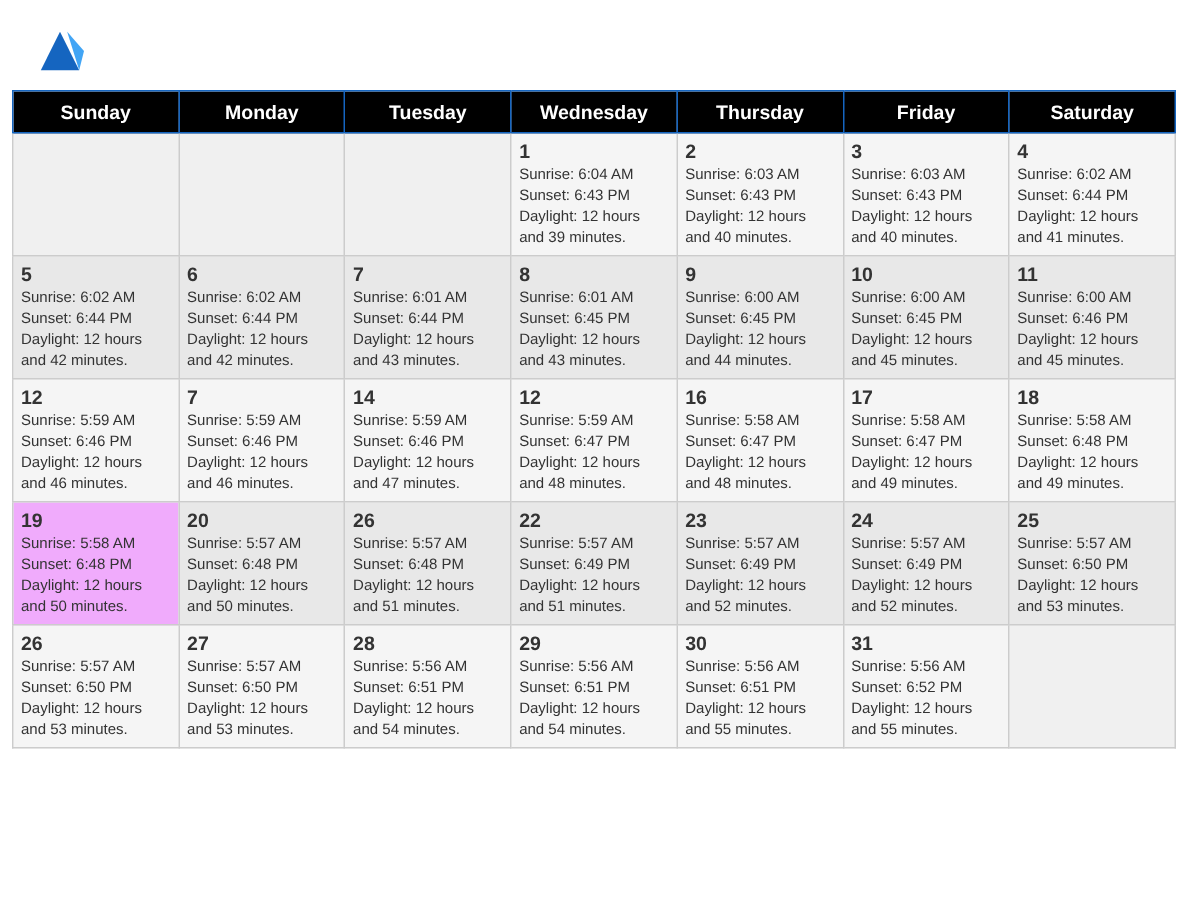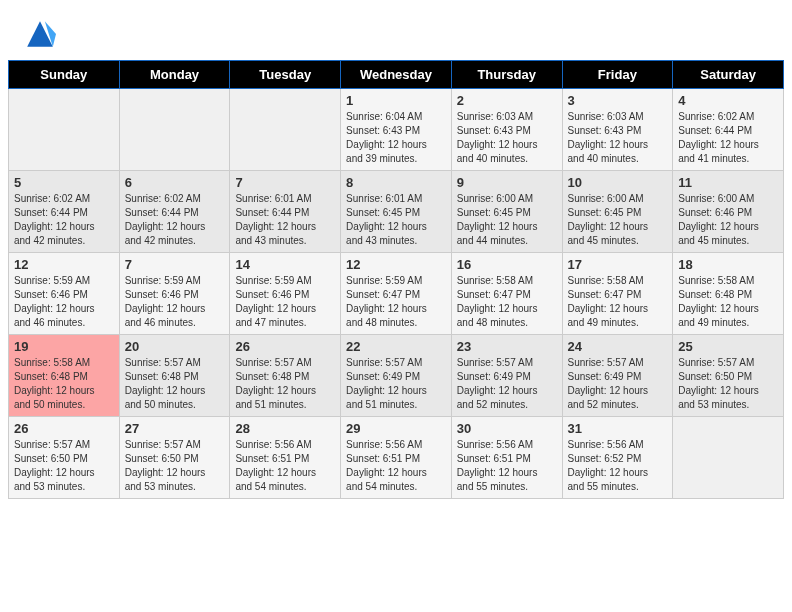--- a/index.html
+++ b/index.html
@@ -260,21 +260,21 @@
         </td>
         <td style="background: rgb(245, 245, 245);">
           <span class="day-num">18</span>
           <div class="day-info" style="white-space: pre-line;">Sunrise: 5:58 AM
 Sunset: 6:48 PM
 Daylight: 12 hours
 and 49 minutes.</div>
         </td>
       </tr>
       <tr>
-        <td style="background: #fca5a5;">
+        <td style="background: #f0abfc;">
           <span class="day-num">19</span>
           <div class="day-info" style="white-space: pre-line;">Sunrise: 5:58 AM
 Sunset: 6:48 PM
 Daylight: 12 hours
 and 50 minutes.</div>
         </td>
         <td style="background: rgb(232, 232, 232);">
           <span class="day-num">20</span>
           <div class="day-info" style="white-space: pre-line;">Sunrise: 5:57 AM
 Sunset: 6:48 PM

